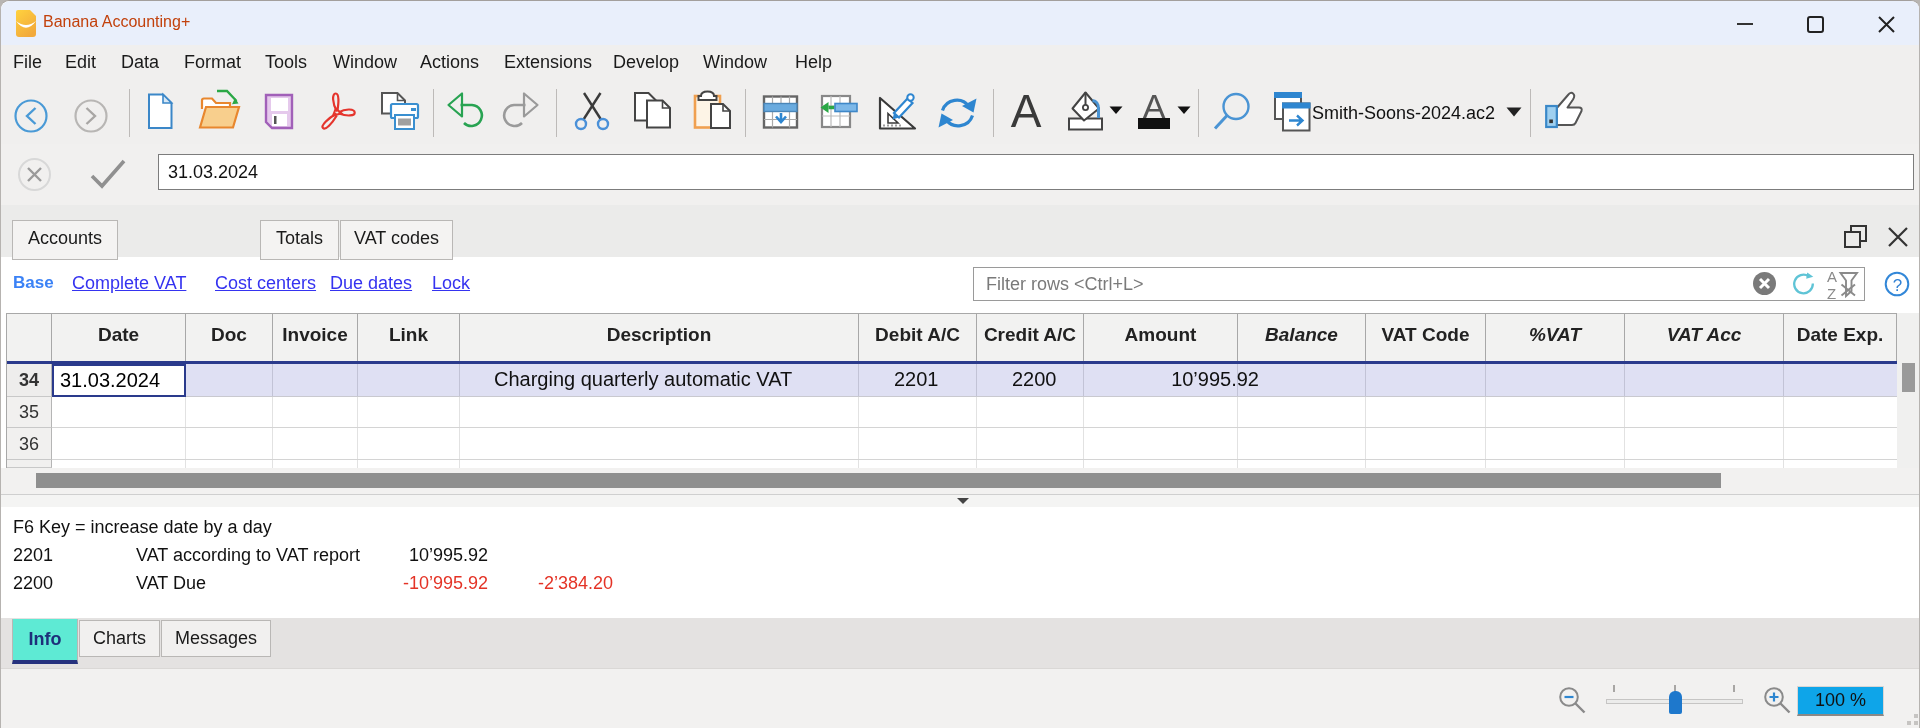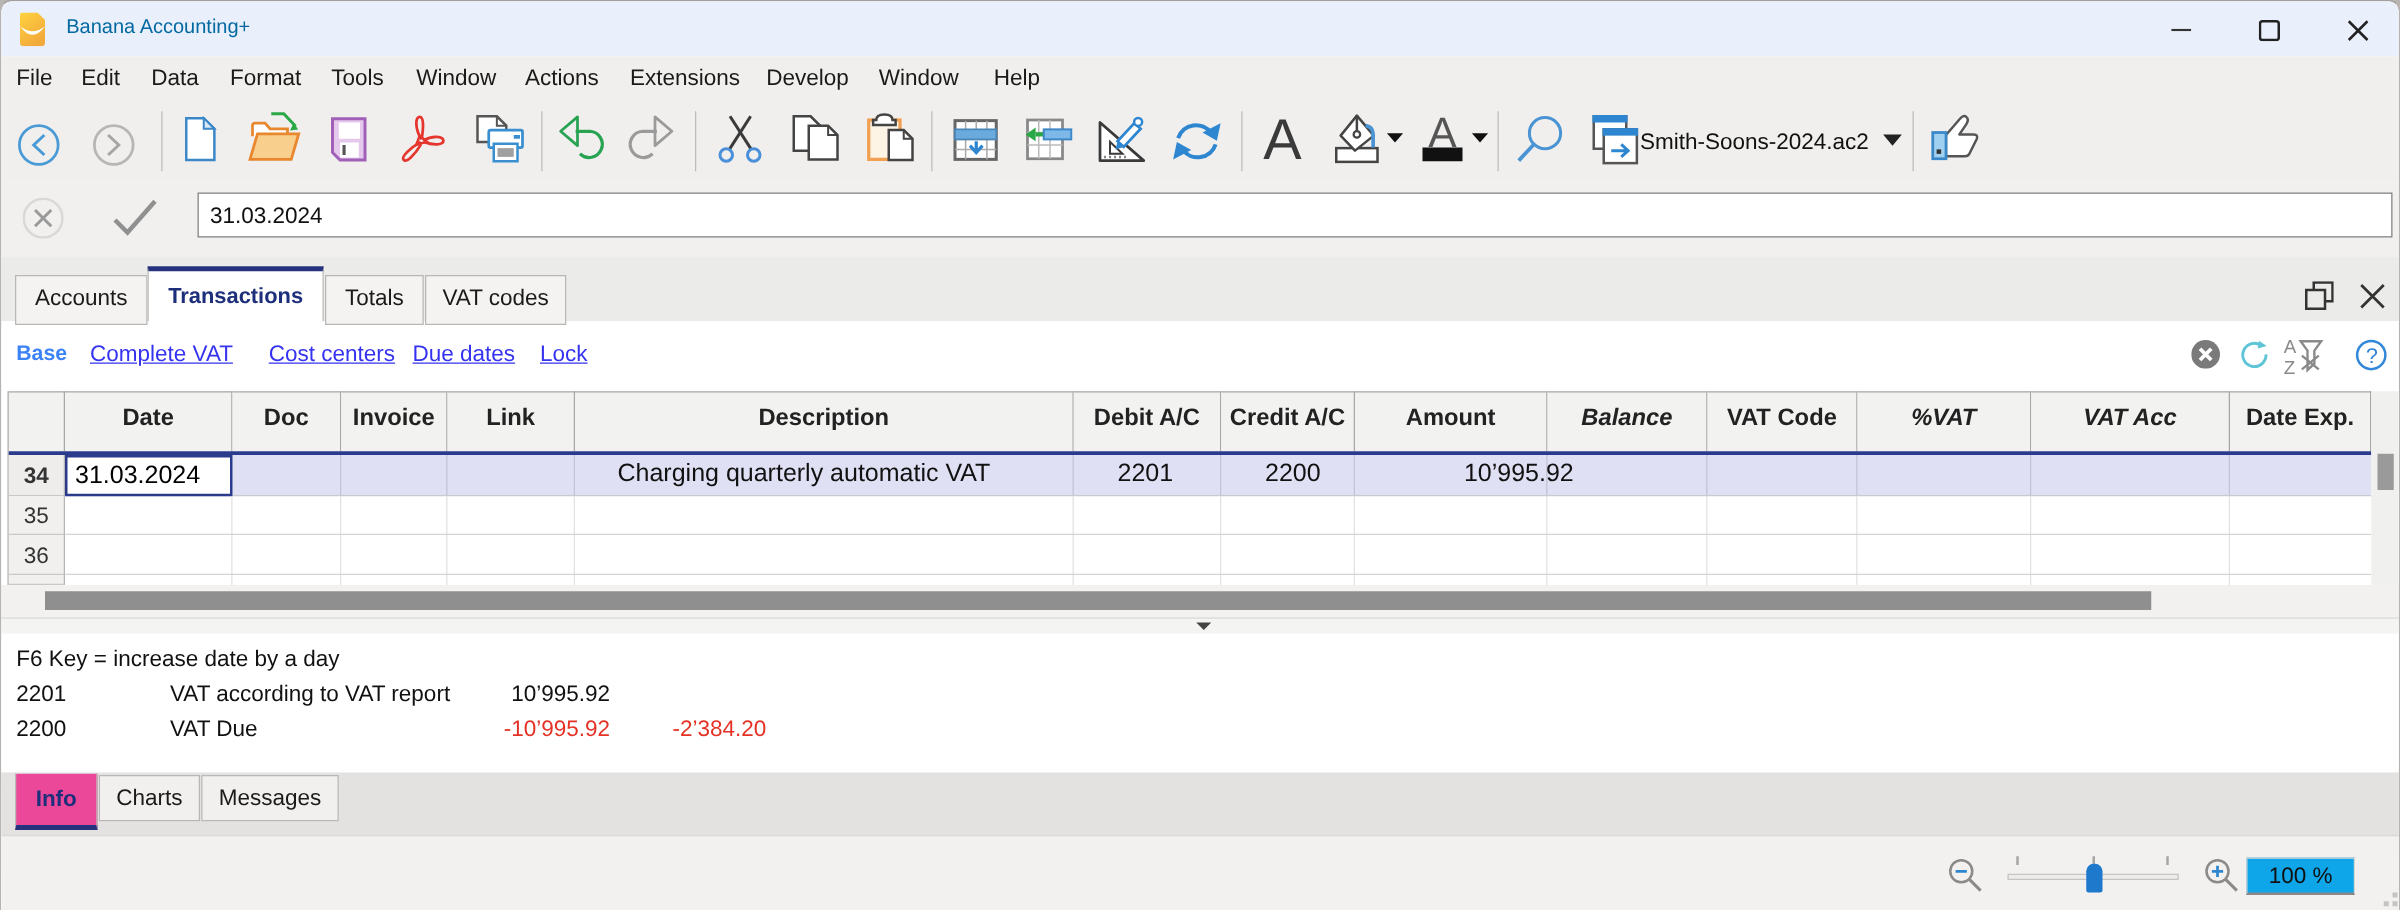--- a/index.html
+++ b/index.html
@@ -41,21 +41,21 @@
   <svg class="abs" style="left:15px;top:9px" width="20" height="27" viewBox="0 0 20 27">
     <defs>
         <linearGradient id="bg1" x1="0" y1="0" x2="0.6" y2="1">
       <stop offset="0" stop-color="#ffd23e"></stop>
           <stop offset="1" stop-color="#f2a93b"></stop>
     </linearGradient>
       </defs>
     <path d="M2 0 L14 0 L20 6 L20 24 Q20 27 17 27 L3 27 Q0 27 0 24 L0 2 Q0 0 2 0 Z" fill="url(#bg1)"></path>
     <path d="M0 11 Q10 19 20 11 Q10 24.5 0 11 Z" fill="#fff"></path>
   </svg>
-  <div class="abs" style="left:52px;top:13px;font-size:16px;line-height:1;color:#0369a1">Banana Accounting+</div>
+  <div class="abs" style="left:42px;top:13px;font-size:16px;line-height:1;color:#c2410c">Banana Accounting+</div>
   <svg class="abs" style="left:1736px;top:22px" width="16" height="2">
       <rect width="16" height="2" fill="#333"></rect>
     </svg>
   <svg class="abs" style="left:1806px;top:15px" width="17" height="17">
       <rect x="1" y="1" width="15" height="15" fill="none" stroke="#222" stroke-width="2" rx="2"></rect>
     </svg>
   <svg class="abs" style="left:1877px;top:15px" width="17" height="17">
       <path d="M1 1 L16 16 M16 1 L1 16" stroke="#222" stroke-width="2"></path>
     </svg>
 
@@ -186,38 +186,36 @@
   <svg class="abs" style="left:17px;top:157px" width="33" height="33">
     <circle cx="16.5" cy="16.5" r="15.5" fill="none" stroke="#d8d8d8" stroke-width="2"></circle>
     <path d="M10 10 L23 23 M23 10 L10 23" stroke="#9a9a9a" stroke-width="2.4"></path>
   </svg>
   <svg class="abs" style="left:89px;top:158px" width="36" height="30">
     <path d="M2 17 L12 27 L34 2" fill="none" stroke="#909090" stroke-width="3.6"></path>
   </svg>
   <div class="abs" style="left:157px;top:153px;width:1756px;height:36px;background:#fff;border:1px solid #7c7c7c;font-size:18px;color:#111;padding-left:9px;line-height:34px">31.03.2024</div>
 
   <div class="tab" style="left:11px;width:106px">Accounts</div>
-  <div class="abs" style="left:117px;top:212px;width:141px;height:44px;background:#fff;border-left:1px solid #b9b7b5;border-right:1px solid #b9b7b5;border-top:4px solid #26327e;text-align:center;z-index:2">
-    <span style="font-size:17.5px;font-weight:bold;color:#1d2f7a;line-height:38px">Transactions</span>
-  </div>
   <div class="tab" style="left:259px;width:79px">Totals</div>
   <div class="tab" style="left:339px;width:113px">VAT codes</div>
   <svg class="abs" style="left:1843px;top:224px" width="23" height="23">
     <rect x="7" y="1" width="15" height="15" fill="none" stroke="#333" stroke-width="2"></rect>
     <rect x="1" y="7" width="15" height="15" fill="#ebebea" stroke="#333" stroke-width="2"></rect>
   </svg>
   <svg class="abs" style="left:1886px;top:225px" width="22" height="22">
     <path d="M2 2 L20 20 M20 2 L2 20" stroke="#333" stroke-width="2.2"></path>
   </svg>
 
   <div class="abs" style="left:12px;top:272px;font-size:17px;line-height:1.2;font-weight:bold;color:#3b82f6">Base</div>
   <div class="lnk" style="left:71px">Complete VAT</div>
   <div class="lnk" style="left:214px">Cost centers</div>
   <div class="lnk" style="left:329px">Due dates</div>
   <div class="lnk" style="left:431px">Lock</div>
+  <div class="abs" style="left:972px;top:266px;width:892px;height:34px;background:#fff;border:1px solid #9a9a9a;font-size:18px;color:#7a7a7a;line-height:32px;padding-left:12px">Filter rows &lt;Ctrl+L&gt;</div>
   <svg class="abs" style="left:1752px;top:271px" width="23" height="23">
     <circle cx="11.5" cy="11.5" r="11.5" fill="#7a7a7a"></circle>
     <path d="M7 7 L16 16 M16 7 L7 16" stroke="#fff" stroke-width="3"></path>
   </svg>
   <svg class="abs" style="left:1791px;top:271px" width="23" height="23" viewBox="0 0 23 23">
     <path d="M16.6 4.2 A 9.3 9.3 0 1 0 20.8 11.5" fill="none" stroke="#5fc4d6" stroke-width="2.3"></path>
     <path d="M15.2 0.6 L21.3 4.8 L14.2 6.8 Z" fill="#5fc4d6"></path>
   </svg>
   <svg class="abs" style="left:1826px;top:268px" width="32" height="32" viewBox="0 0 32 32">
     <text x="0" y="13" font-size="15" fill="#8a8a8a" font-family="Liberation Sans">A</text>
@@ -295,21 +293,21 @@
 
   <div class="inf" style="left:12px;top:517px">F6 Key = increase date by a day</div>
   <div class="inf" style="left:12px;top:545px">2201</div>
   <div class="inf" style="left:135px;top:545px">VAT according to VAT report</div>
   <div class="inf" style="left:380px;top:545px;width:107px;text-align:right">10’995.92</div>
   <div class="inf" style="left:12px;top:573px">2200</div>
   <div class="inf" style="left:135px;top:573px">VAT Due</div>
   <div class="inf infred" style="left:380px;top:573px;width:107px;text-align:right">-10’995.92</div>
   <div class="inf infred" style="left:520px;top:573px;width:92px;text-align:right">-2’384.20</div>
 
-  <div class="abs" style="left:11px;top:618px;width:66px;height:45px;background:#ec4899;border-left:1px solid #b9b7b5;border-right:1px solid #b9b7b5;border-bottom:4px solid #26327e;text-align:center">
+  <div class="abs" style="left:11px;top:618px;width:66px;height:45px;background:#5eead4;border-left:1px solid #b9b7b5;border-right:1px solid #b9b7b5;border-bottom:4px solid #26327e;text-align:center">
     <span style="font-size:18px;font-weight:bold;color:#1d2f7a;line-height:40px">Info</span>
   </div>
   <div class="btab" style="left:78px;width:81px">Charts</div>
   <div class="btab" style="left:160px;width:110px">Messages</div>
 
   <svg class="abs" style="left:1557px;top:685px" width="30" height="30" viewBox="0 0 30 30">
     <circle cx="11" cy="11" r="8.8" fill="none" stroke="#8a8a8a" stroke-width="2"></circle>
     <path d="M6.5 11 L15.5 11" stroke="#2e86d0" stroke-width="2.2"></path>
     <path d="M17.5 17.5 L26.5 26.5" stroke="#8a8a8a" stroke-width="2.4"></path>
   </svg>

